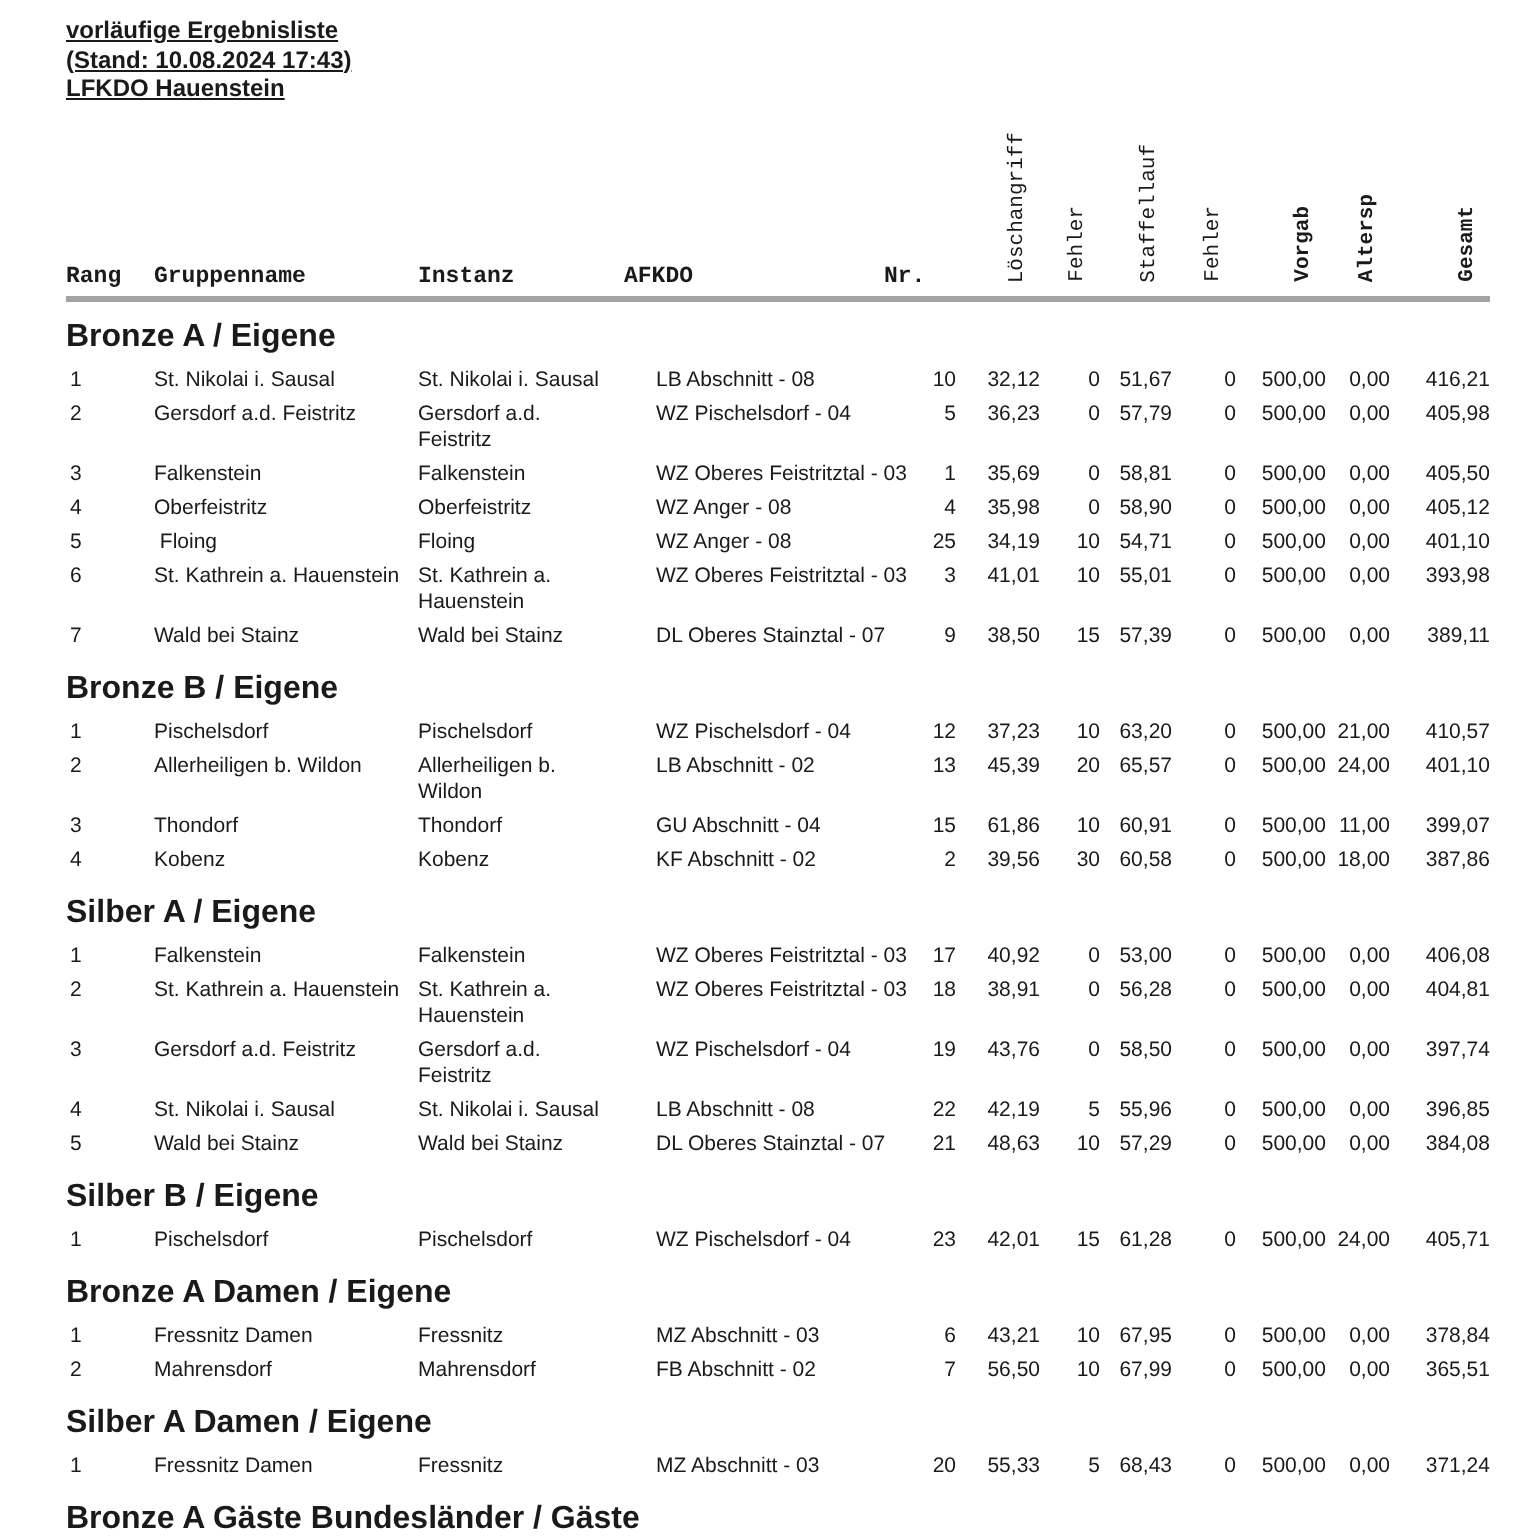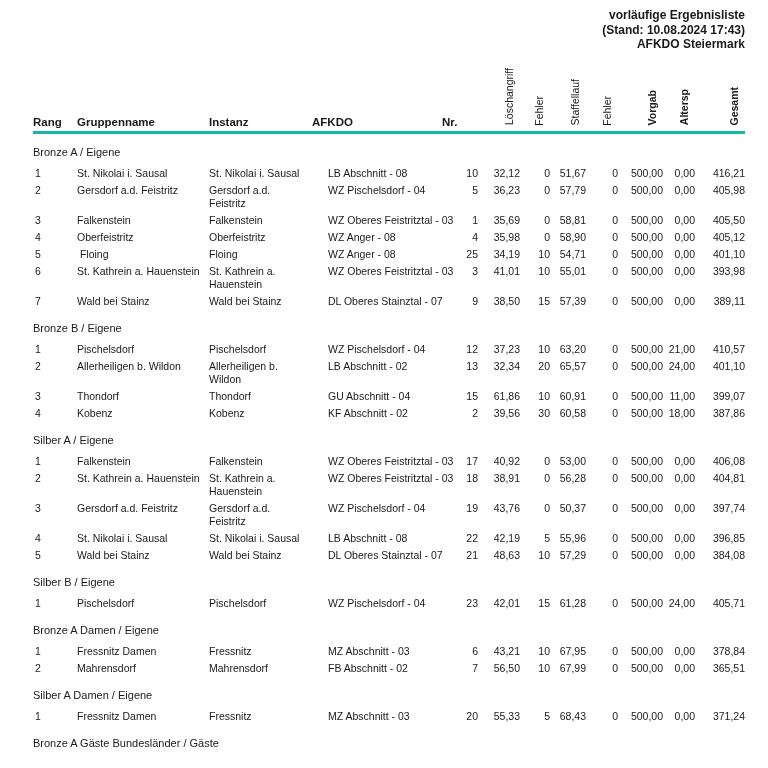--- a/index.html
+++ b/index.html
@@ -11,38 +11,41 @@
   .page {
     width: 768px;
     height: 768px;
     box-sizing: border-box;
     padding: 8px 23px 0 33px;
     overflow: hidden;
     background: #ffffff;
   }
   
   .doc-header {
-    text-align: right;
+    text-align: left;
     font-weight: bold;
     font-size: 12px;
     line-height: 14.5px;
+    margin-bottom: 14px;
+    text-decoration: underline;
   }
   
   table.results {
     width: 712px;
     border-collapse: collapse;
     table-layout: fixed;
     font-size: 10.5px;
   }
   thead th {
     vertical-align: bottom;
-    border-bottom: 3px solid #14b8a6;
+    border-bottom: 3px solid #a3a3a3;
     padding: 0 0 3px 0;
     font-size: 11.5px;
     text-align: left;
+    font-family: Liberation Mono, monospace;
   }
   th.h-rot {
     height: 76px;
     text-align: right;
     padding-right: 5px;
   }
   .rot {
     display: inline-block;
     writing-mode: vertical-rl;
     transform: rotate(180deg);
@@ -51,41 +54,41 @@
     line-height: 11px;
     white-space: nowrap;
   }
   .rot-bold { font-weight: bold; }
   tbody td {
     vertical-align: top;
     padding: 2px 0 2px 0;
     line-height: 13px;
   }
   td.section-title {
-    font-size: 11px;
-    font-weight: normal;
+    font-size: 16px;
+    font-weight: bold;
     padding: 9px 0 4px 0;
     line-height: 18px;
   }
   .c-rang  { text-align: left; padding-left: 2px; }
   .c-name  { white-space: pre; }
   .c-instanz { padding-right: 4px; }
   .c-afkdo { white-space: nowrap; padding-left: 16px; }
   .c-num, .c-gesamt { text-align: right; }
   .c-gesamt { font-weight: normal; }
 </style>
 </head>
 <body>
 
 <div class="page">
 
   <div class="doc-header">
     <div>vorläufige Ergebnisliste</div>
     <div>(Stand: 10.08.2024 17:43)</div>
-    <div>AFKDO Steiermark</div>
+    <div>LFKDO Hauenstein</div>
   </div>
 
   <table class="results">
     <colgroup>
       <col style="width:44px">
         <col style="width:132px">
         <col style="width:103px">
         <col style="width:130px">
       <col style="width:36px">
         <col style="width:42px">
@@ -230,21 +233,21 @@
           <td class="c-num">500,00</td>
           <td class="c-num">21,00</td>
           <td class="c-gesamt">410,57</td>
         </tr>
         <tr>
           <td class="c-rang">2</td>
           <td class="c-name">Allerheiligen b. Wildon</td>
           <td class="c-instanz">Allerheiligen b. Wildon</td>
           <td class="c-afkdo">LB Abschnitt - 02</td>
           <td class="c-num">13</td>
-          <td class="c-num">32,34</td>
+          <td class="c-num">45,39</td>
           <td class="c-num">20</td>
           <td class="c-num">65,57</td>
           <td class="c-num">0</td>
           <td class="c-num">500,00</td>
           <td class="c-num">24,00</td>
           <td class="c-gesamt">401,10</td>
         </tr>
         <tr>
           <td class="c-rang">3</td>
           <td class="c-name">Thondorf</td>
@@ -305,21 +308,21 @@
           <td class="c-gesamt">404,81</td>
         </tr>
         <tr>
           <td class="c-rang">3</td>
           <td class="c-name">Gersdorf a.d. Feistritz</td>
           <td class="c-instanz">Gersdorf a.d. Feistritz</td>
           <td class="c-afkdo">WZ Pischelsdorf - 04</td>
           <td class="c-num">19</td>
           <td class="c-num">43,76</td>
           <td class="c-num">0</td>
-          <td class="c-num">50,37</td>
+          <td class="c-num">58,50</td>
           <td class="c-num">0</td>
           <td class="c-num">500,00</td>
           <td class="c-num">0,00</td>
           <td class="c-gesamt">397,74</td>
         </tr>
         <tr>
           <td class="c-rang">4</td>
           <td class="c-name">St. Nikolai i. Sausal</td>
           <td class="c-instanz">St. Nikolai i. Sausal</td>
           <td class="c-afkdo">LB Abschnitt - 08</td>

